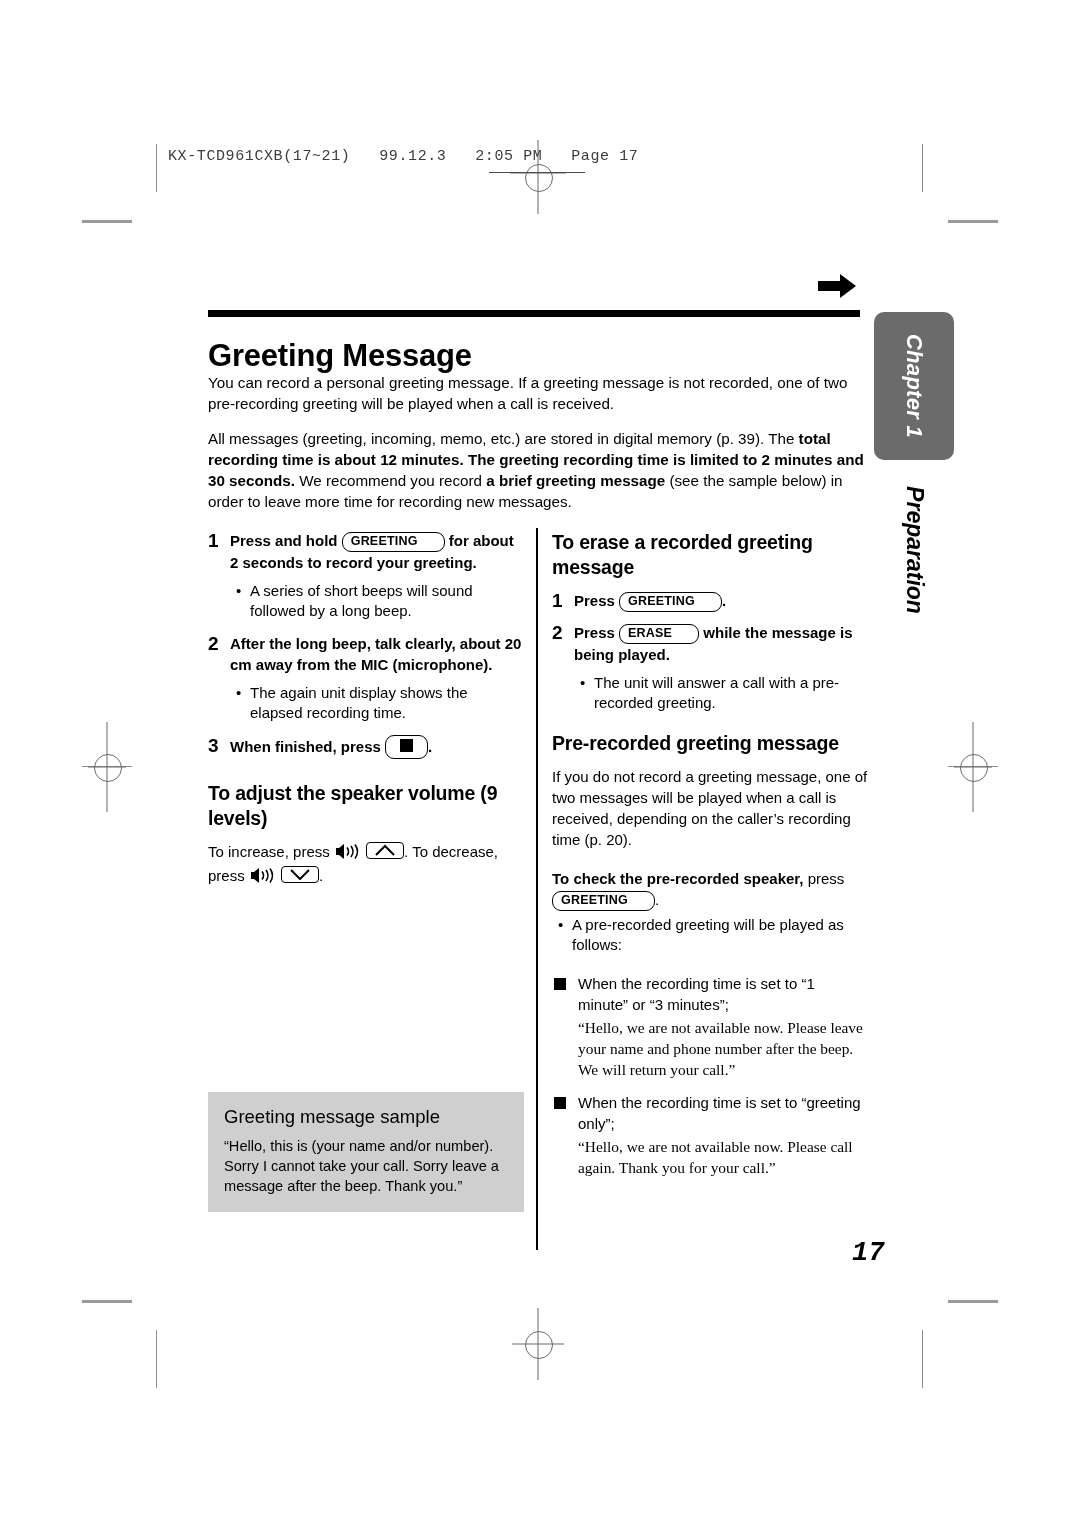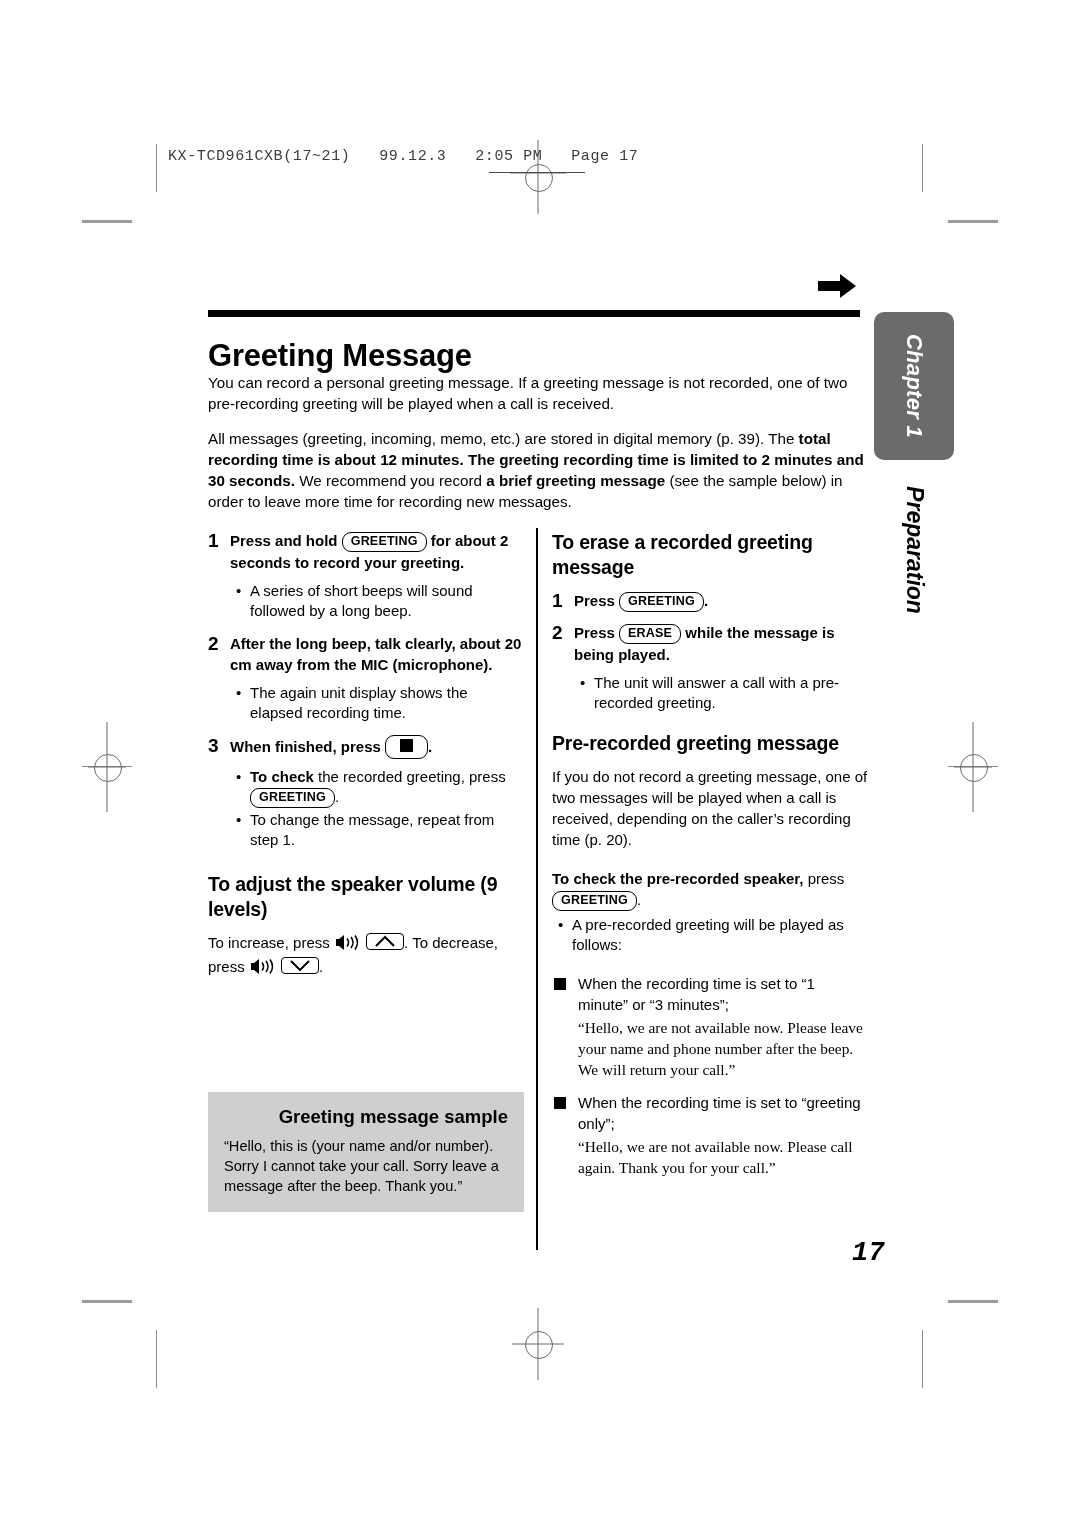--- a/index.html
+++ b/index.html
@@ -90,37 +90,37 @@
     content:"\2022";position:absolute;left:6px;top:0;font-size:15px;
   }
   .bullets.indent{margin-left:22px;}
   .bullets b{font-weight:bold;}
 
   .para{font-size:15px;line-height:21px;margin:0 0 10px 0;}
 
   
   .key{
     display:inline-block;border:1.8px solid #000;border-radius:9px;
-    padding:1px 8px 2px 8px;font-size:12.5px;font-weight:bold;
+    padding:1px 26px 2px 8px;font-size:12.5px;font-weight:bold;
     line-height:15px;vertical-align:1px;letter-spacing:0.2px;
     white-space:nowrap;background:#fff;
   }
   .key.stop{padding:3px 14px;}
   .key.stop i{display:inline-block;width:13px;height:13px;background:#000;vertical-align:-1px;}
   .key.arrowkey{border-radius:4px;padding:1px 7px 2px 7px;vertical-align:-2px;}
   .key.arrowkey svg{display:block;}
 
   .spk{display:inline-block;vertical-align:-3px;margin:0 1px;}
 
   
   .sample-box{
     position:absolute;left:208px;top:1092px;width:316px;
     background:#cfcfcf;padding:14px 16px 16px 16px;box-sizing:border-box;
   }
-  .sample-box h3{margin:0 0 8px 0;font-size:18.5px;font-weight:bold;text-align:right;}
+  .sample-box h3{margin:0 0 8px 0;font-size:18.5px;font-weight:normal;}
   .sample-box p{margin:0;font-size:14.6px;line-height:20px;}
 
   
   .sq{position:relative;padding-left:26px;margin:0 0 2px 0;font-size:15px;line-height:21px;}
   .sq:before{content:"";position:absolute;left:2px;top:5px;width:12px;height:12px;background:#000;}
   .serif{
     font-family:"Liberation Serif","DejaVu Serif",serif;
     font-size:15.4px;line-height:21px;margin:0 0 12px 0;padding-left:26px;
   }
 
@@ -214,25 +214,20 @@
     </div>
     <ul class="bullets indent">
       <li>The again unit display shows the elapsed recording time.</li>
     </ul>
 
     <div class="step">
       <div class="num">3</div>
       <div class="txt"><span>When finished, press</span>
         <span class="key stop"><i></i></span><span>.</span></div>
     </div>
-    <ul class="bullets indent">
-      <li><b>To check</b><span> the recorded greeting, press</span>
-        <span class="key">GREETING</span><span>.</span></li>
-      <li>To change the message, repeat from step 1.</li>
-    </ul>
 
     <h2 class="sec" style="margin-top:22px;">To adjust the speaker volume (9 levels)</h2>
 
     <p class="para"><span>To increase, press</span>
       <span class="spk">
         <svg width="26" height="17" viewBox="0 0 26 17">
           <path d="M1 5 H4 L9 1 V16 L4 12 H1 Z" fill="#000"></path>
           <path d="M12 4.5 C14 7, 14 10, 12 12.5" stroke="#000" stroke-width="1.6" fill="none"></path>
           <path d="M16 3 C18.6 6.5, 18.6 10.5, 16 14" stroke="#000" stroke-width="1.6" fill="none"></path>
           <path d="M20 1.5 C23.2 6, 23.2 11, 20 15.5" stroke="#000" stroke-width="1.6" fill="none"></path>

